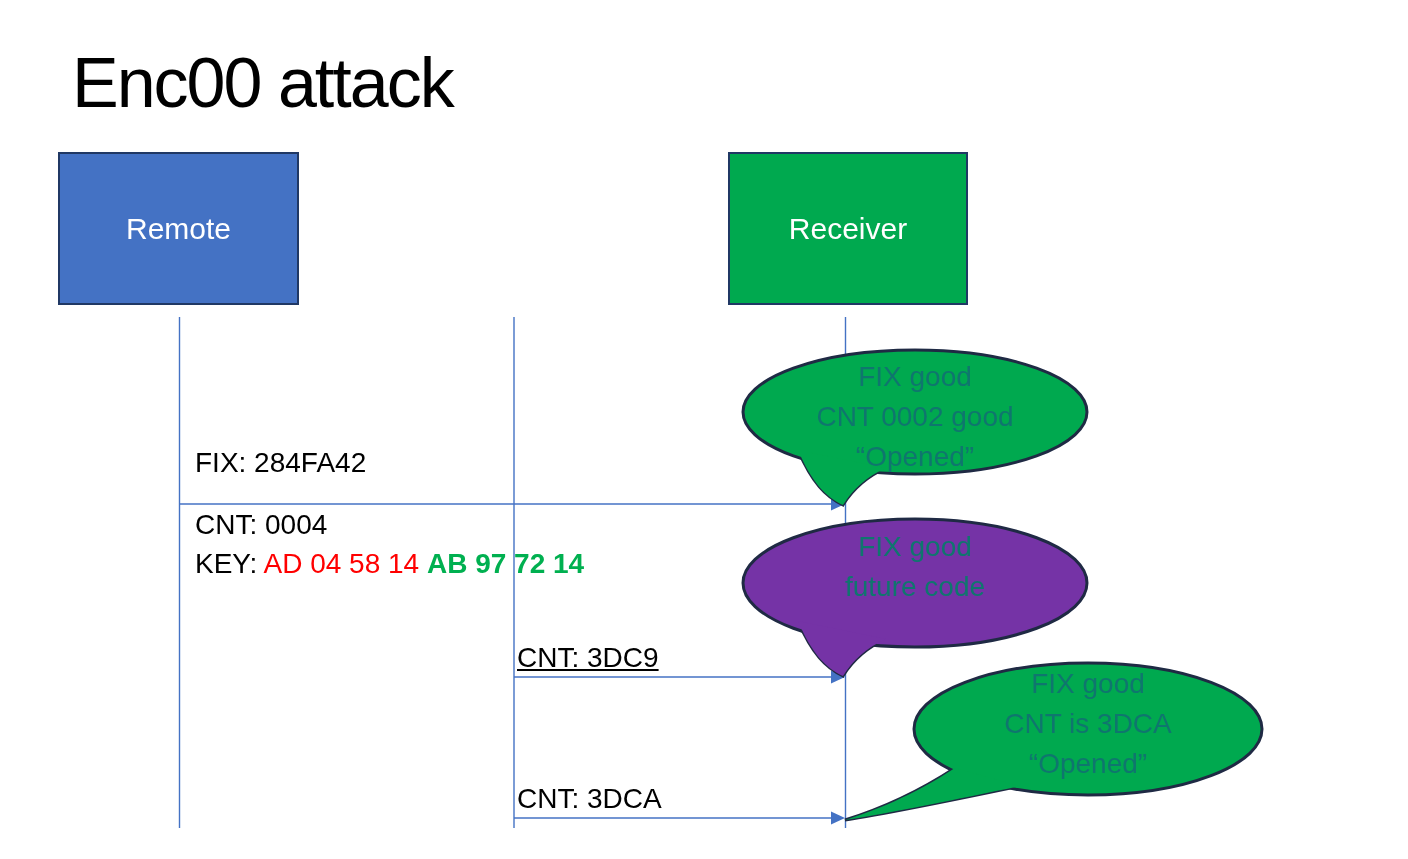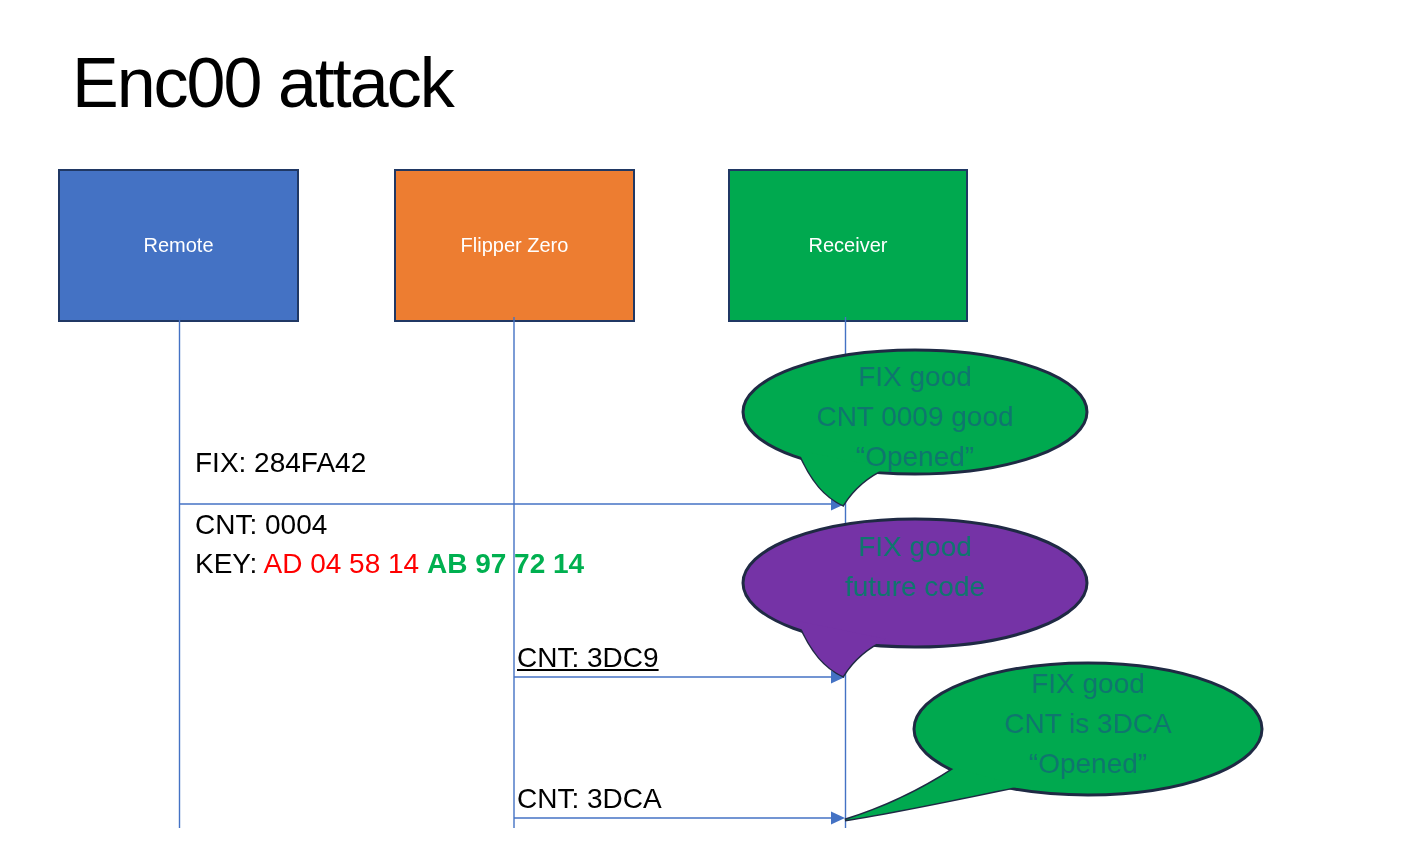--- a/index.html
+++ b/index.html
@@ -5,24 +5,24 @@
   html,body{margin:0;padding:0;background:#fff;}
   #slide{
     position:relative;width:1408px;height:828px;background:#ffffff;
     overflow:hidden;font-family:"Liberation Sans",sans-serif;
   }
   #title{
     position:absolute;left:72px;top:-4px;font-size:70px;letter-spacing:-2px;
     font-weight:400;color:#000;white-space:nowrap;
   }
   .actor{
-    position:absolute;top:169px;width:241px;height:153px;
+    position:absolute;top:152px;width:241px;height:153px;
     border:2.5px solid #203864;box-sizing:border-box;
     display:flex;align-items:center;justify-content:center;
-    color:#fff;font-size:20px;
+    color:#fff;font-size:30px;
   }
   #actor-remote{left:58px;background:#4472C4;}
   #actor-flipper{left:394px;background:#ED7D31;}
   #actor-receiver{left:728px;width:240px;background:#00A94F;}
   svg.overlay{position:absolute;left:0;top:0;}
   .lbl{position:absolute;font-size:28px;color:#000;white-space:nowrap;line-height:32px;}
   .key-red{color:#FF0000;margin-top:19px;}
   .key-green-bold{color:#00B050;font-weight:bold;}
   .key-green{color:#2DB364;}
   .callout-text{
@@ -32,23 +32,20 @@
 </style>
 </head>
 <body>
 
 <div id="slide">
 
   <h1 id="title">Enc00 attack</h1>
 
   <div class="actor" id="actor-remote">
     <span>Remote</span>
-  </div>
-  <div class="actor" id="actor-flipper">
-    <span>Flipper Zero</span>
   </div>
   <div class="actor" id="actor-receiver">
     <span>Receiver</span>
   </div>
 
   <svg class="overlay" width="1408" height="859" viewBox="0 0 1408 859">
 
     <line x1="179.5" y1="317" x2="179.5" y2="847" stroke="#4472C4" stroke-width="1.4"></line>
     <line x1="514" y1="317" x2="514" y2="858" stroke="#4472C4" stroke-width="1.4"></line>
     <line x1="845.5" y1="317" x2="845.5" y2="853" stroke="#4472C4" stroke-width="1.4"></line>
@@ -86,21 +83,21 @@
   <div class="lbl" style="left:195px;top:548px;">
     <span>KEY: </span><span class="key-red">AD 04 58 14 </span><span class="key-green-bold">AB 97 72 14</span>
   </div>
 
   <div class="lbl" style="left:517px;top:642px;text-decoration:underline;">CNT: 3DC9</div>
 
   <div class="lbl" style="left:517px;top:783px;">CNT: 3DCA</div>
 
   <div class="callout-text" style="left:740px;top:357px;">
     <div>FIX good</div>
-    <div>CNT 0009 good</div>
+    <div>CNT 0002 good</div>
     <div>“Opened”</div>
   </div>
   <div class="callout-text" style="left:740px;top:527px;">
     <div>FIX good</div>
     <div>future code</div>
   </div>
   <div class="callout-text" style="left:913px;top:664px;">
     <div>FIX good</div>
     <div>CNT is 3DCA</div>
     <div>“Opened”</div>

